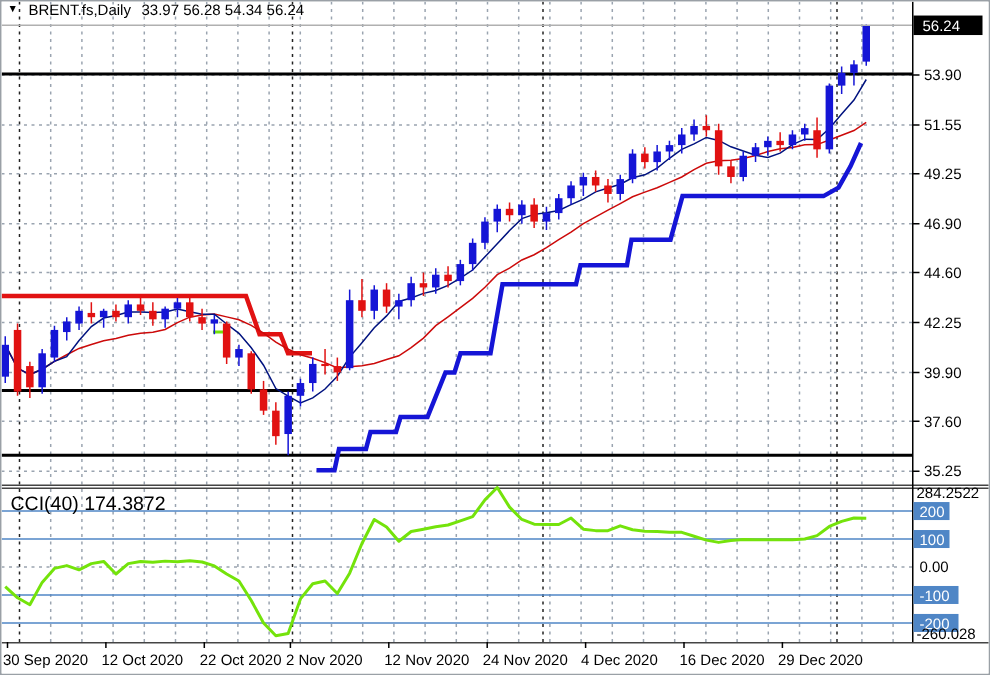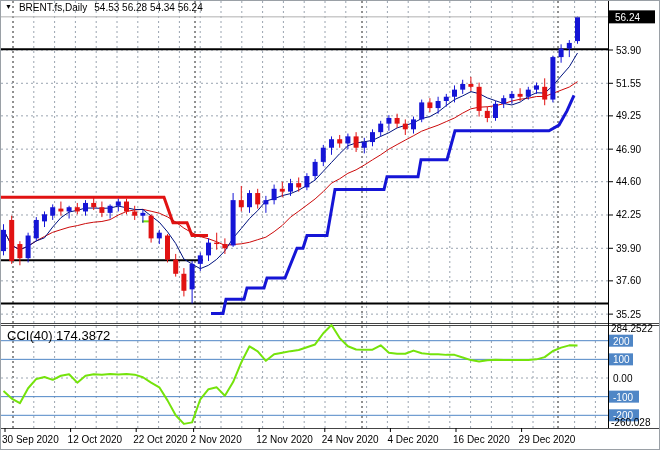--- a/index.html
+++ b/index.html
@@ -306,17 +306,17 @@
       <text x="386.4" y="442" font-size="10" fill="#000" text-anchor="start">4 Dec 2020</text>
       <line x1="454.99999999999994" y1="427" x2="454.99999999999994" y2="431" stroke="#000" stroke-width="1"></line>
       <text x="451.99999999999994" y="442" font-size="10" fill="#000" text-anchor="start">16 Dec 2020</text>
       <line x1="520.5999999999999" y1="427" x2="520.5999999999999" y2="431" stroke="#000" stroke-width="1"></line>
       <text x="517.5999999999999" y="442" font-size="10" fill="#000" text-anchor="start">29 Dec 2020</text>
     </svg>
 
   <div class="titlebar">
     <span class="arrow">▼</span>
     <span>BRENT.fs,Daily</span>
-    <span>54.53 56.28 54.34 56.24</span>
+    <span>33.97 56.28 54.34 56.24</span>
   </div>
 
   <div class="cci-label">CCI(40) 174.3872</div>
 </div>
 
 </body></html>

